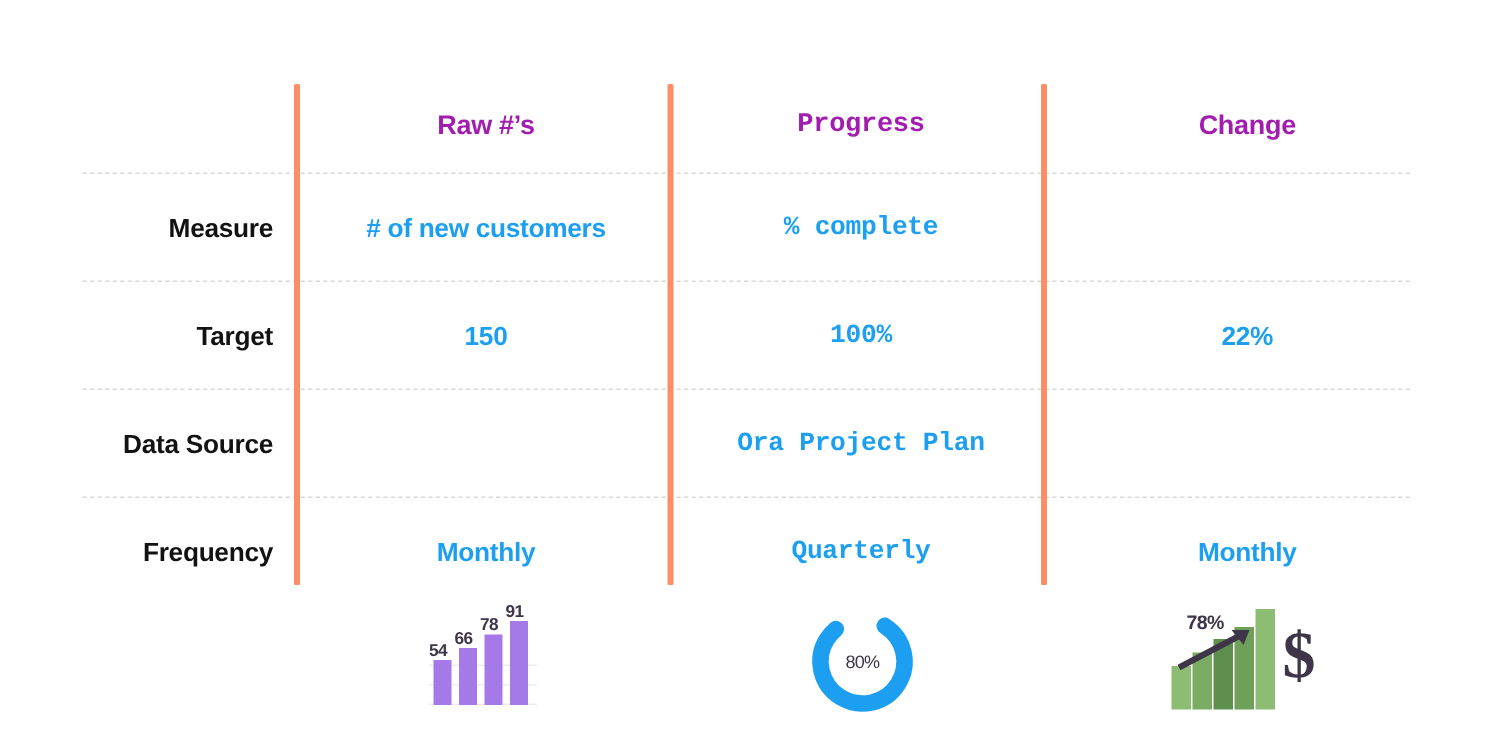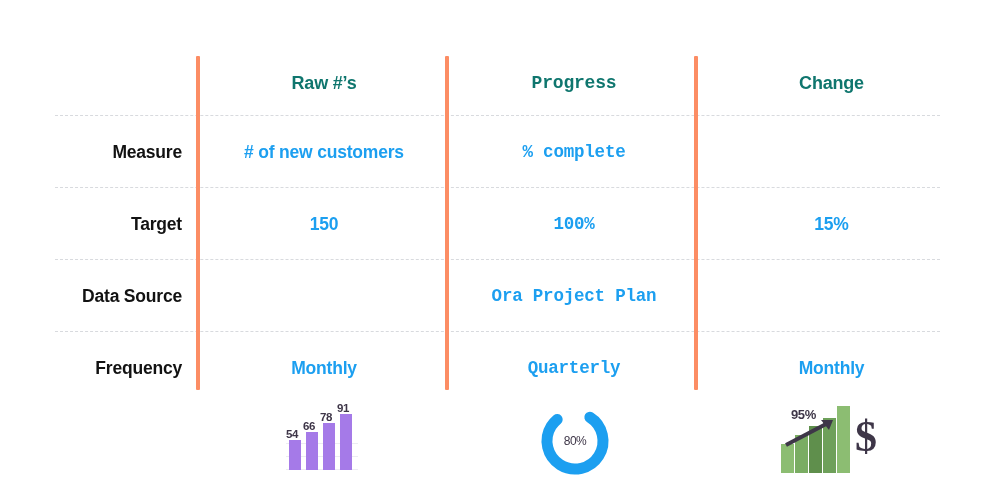--- a/index.html
+++ b/index.html
@@ -35,21 +35,21 @@
   .rowlabel{
     justify-content:flex-end;
     left:0;width:182px;
     color:#121212;
     font-weight:bold;
     font-size:17.5px;
     letter-spacing:-0.2px;
   }
   .colhead{
     justify-content:center;
-    color:#0f766e;
+    color:#a21caf;
     font-weight:bold;
     font-size:18px;
     letter-spacing:-0.2px;
   }
   .value{
     justify-content:center;
     color:#1c9ff0;
     font-weight:bold;
     font-size:17.5px;
     letter-spacing:-0.2px;
@@ -114,21 +114,21 @@
   <div class="cell colhead c2" style="top:63px">Progress</div>
   <div class="cell colhead c3" style="top:63px">Change</div>
 
   <div class="cell rowlabel" style="top:132px">Measure</div>
   <div class="cell value c1" style="top:132px"># of new customers</div>
   <div class="cell value c2" style="top:132px">% complete</div>
 
   <div class="cell rowlabel" style="top:204px">Target</div>
   <div class="cell value c1" style="top:204px">150</div>
   <div class="cell value c2" style="top:204px">100%</div>
-  <div class="cell value c3" style="top:204px">15%</div>
+  <div class="cell value c3" style="top:204px">22%</div>
 
   <div class="cell rowlabel" style="top:276px">Data Source</div>
   <div class="cell value c2" style="top:276px">Ora Project Plan</div>
 
   <div class="cell rowlabel" style="top:348px">Frequency</div>
   <div class="cell value c1" style="top:348px">Monthly</div>
   <div class="cell value c2" style="top:348px">Quarterly</div>
   <div class="cell value c3" style="top:348px">Monthly</div>
 
   <div class="barchart">
@@ -159,17 +159,17 @@
     <div class="gbar" style="left:14px; height:38px; background:#7aad63;"></div>
     <div class="gbar" style="left:28px; height:47px; background:#5f8f4c;"></div>
     <div class="gbar" style="left:42px; height:55px; background:#6ea05a;"></div>
     <div class="gbar" style="left:56px; height:67px; background:#8cbd72;"></div>
 
     <svg class="garrow" width="70" height="70" viewBox="0 0 70 70">
       <line x1="5" y1="42" x2="47" y2="20" stroke="#3e3648" stroke-width="4"></line>
       <polygon points="52,17 40,17 48,27" fill="#3e3648"></polygon>
     </svg>
 
-    <div class="glabel">95%</div>
+    <div class="glabel">78%</div>
     <div class="dollar">$</div>
   </div>
 
 </div>
 
 </body></html>

